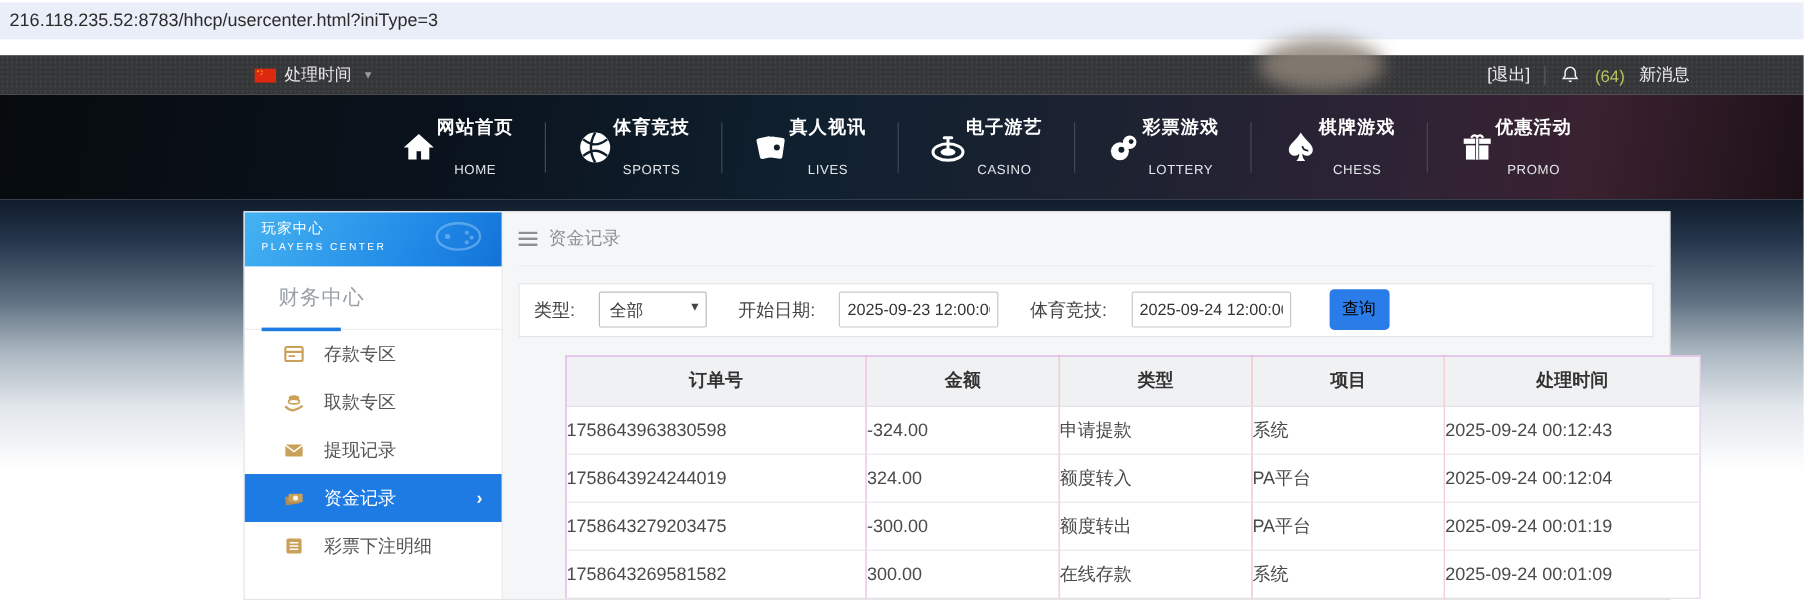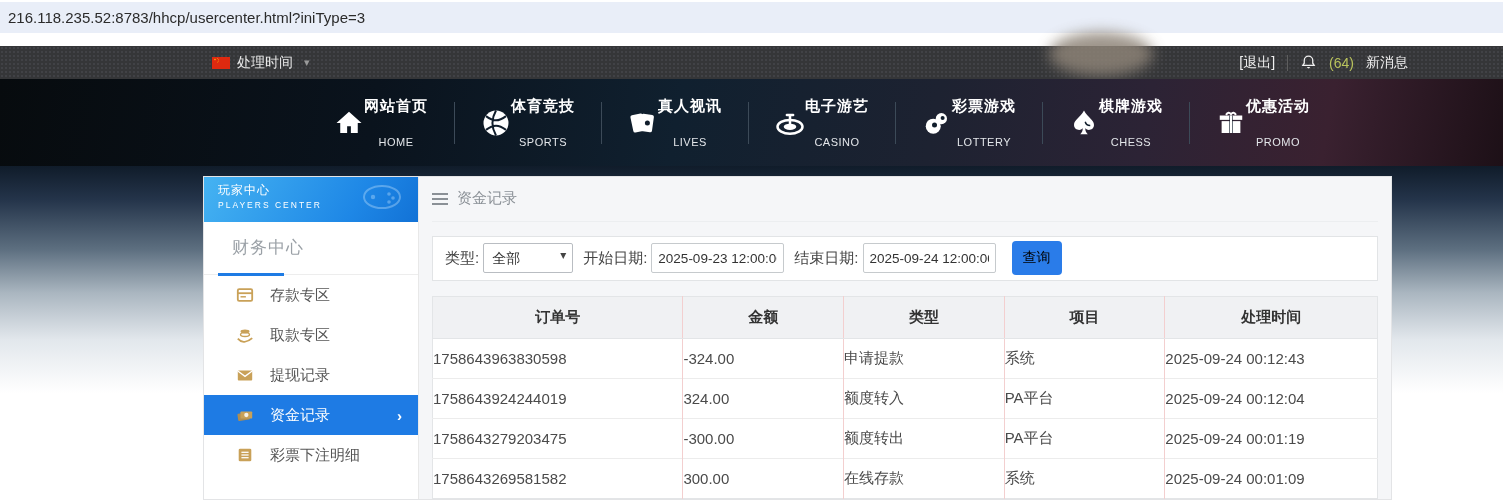--- a/index.html
+++ b/index.html
@@ -65,34 +65,34 @@
   .menu-item.active { background:#1e7be4; color:#fff; }
   .menu-item.active .arrow { position:absolute; right:16px; color:#fff; font-size:15px; font-weight:bold; }
 
   
   .main-col { flex:1; padding:0 13px; display:flex; flex-direction:column; }
   .breadcrumb { height:46px; display:flex; align-items:center; gap:9px;
     color:#8a9096; font-size:15px; border-bottom:1px solid #eceef0; }
   .crumb-icon { width:16px; height:12px; display:block; }
 
   .filter-box { margin-top:14px; height:46px; background:#fff; border:1px solid #e2e4e6;
-    display:flex; align-items:center; gap:4px; padding-left:12px; font-size:15px; color:#444; }
+    display:flex; align-items:center; gap:20px; padding-left:12px; font-size:15px; color:#444; }
   .sel-wrap { position:relative; }
   select.type-select { -webkit-appearance:none; appearance:none; width:90px; height:30px;
     border:1px solid #b9bdc2; border-radius:2px; background:#fff; font-size:14px; color:#333;
     padding:0 20px 0 8px; font-family:inherit; }
   .sel-wrap::after { content:"▾"; position:absolute; right:7px; top:5px; font-size:12px; color:#444; pointer-events:none; }
   .date-input { width:133px; height:30px; border:1px solid #c6cacd; border-radius:2px;
     font-size:13.5px; color:#333; padding:0 6px; font-family:inherit; }
   .lbl { margin-left:6px; }
   .search-btn { margin-left:12px; width:50px; height:34px; background:#2a7ce9; color:#000000;
     border:none; border-radius:4px; font-size:14px; cursor:pointer; font-family:inherit; }
 
   .records-table { margin-top:15px; width:100%; border-collapse:collapse; background:#d946ef;
-    border:1px solid #e3e5e7; table-layout:fixed; }
+    border:1px solid #e3e5e7; table-layout:fixed;margin-left:39px; }
   .records-table th { height:42px; background:#f0f1f3; font-size:15px; font-weight:bold; color:#333;
     border-right:1px solid #f3cfcf; border-bottom:1px solid #e3e5e7; }
   .records-table td { height:40px; text-align:left; font-size:15px; color:#4a4a4a;
     border-right:1px solid #f3cfcf; border-top:1px solid #ececec; background:#fff; }
   .records-table th:last-child, .records-table td:last-child { border-right:none; }
 </style>
 </head>
 <body>
 
 <div class="url-bar">
@@ -291,21 +291,21 @@
 
     <div class="filter-box">
       <span>类型:</span>
       <span class="sel-wrap">
         <select class="type-select">
           <option>全部</option>
         </select>
       </span>
       <span class="lbl">开始日期:</span>
       <input class="date-input" value="2025-09-23 12:00:00" style="">
-      <span class="lbl">结束日期:</span>
+      <span class="lbl">体育竞技:</span>
       <input class="date-input" value="2025-09-24 12:00:00" style="">
       <button class="search-btn">查询</button>
     </div>
 
     <table class="records-table">
       <colgroup>
         <col style="width:26.5%">
           <col style="width:17%">
           <col style="width:17%">
           <col style="width:17%">

